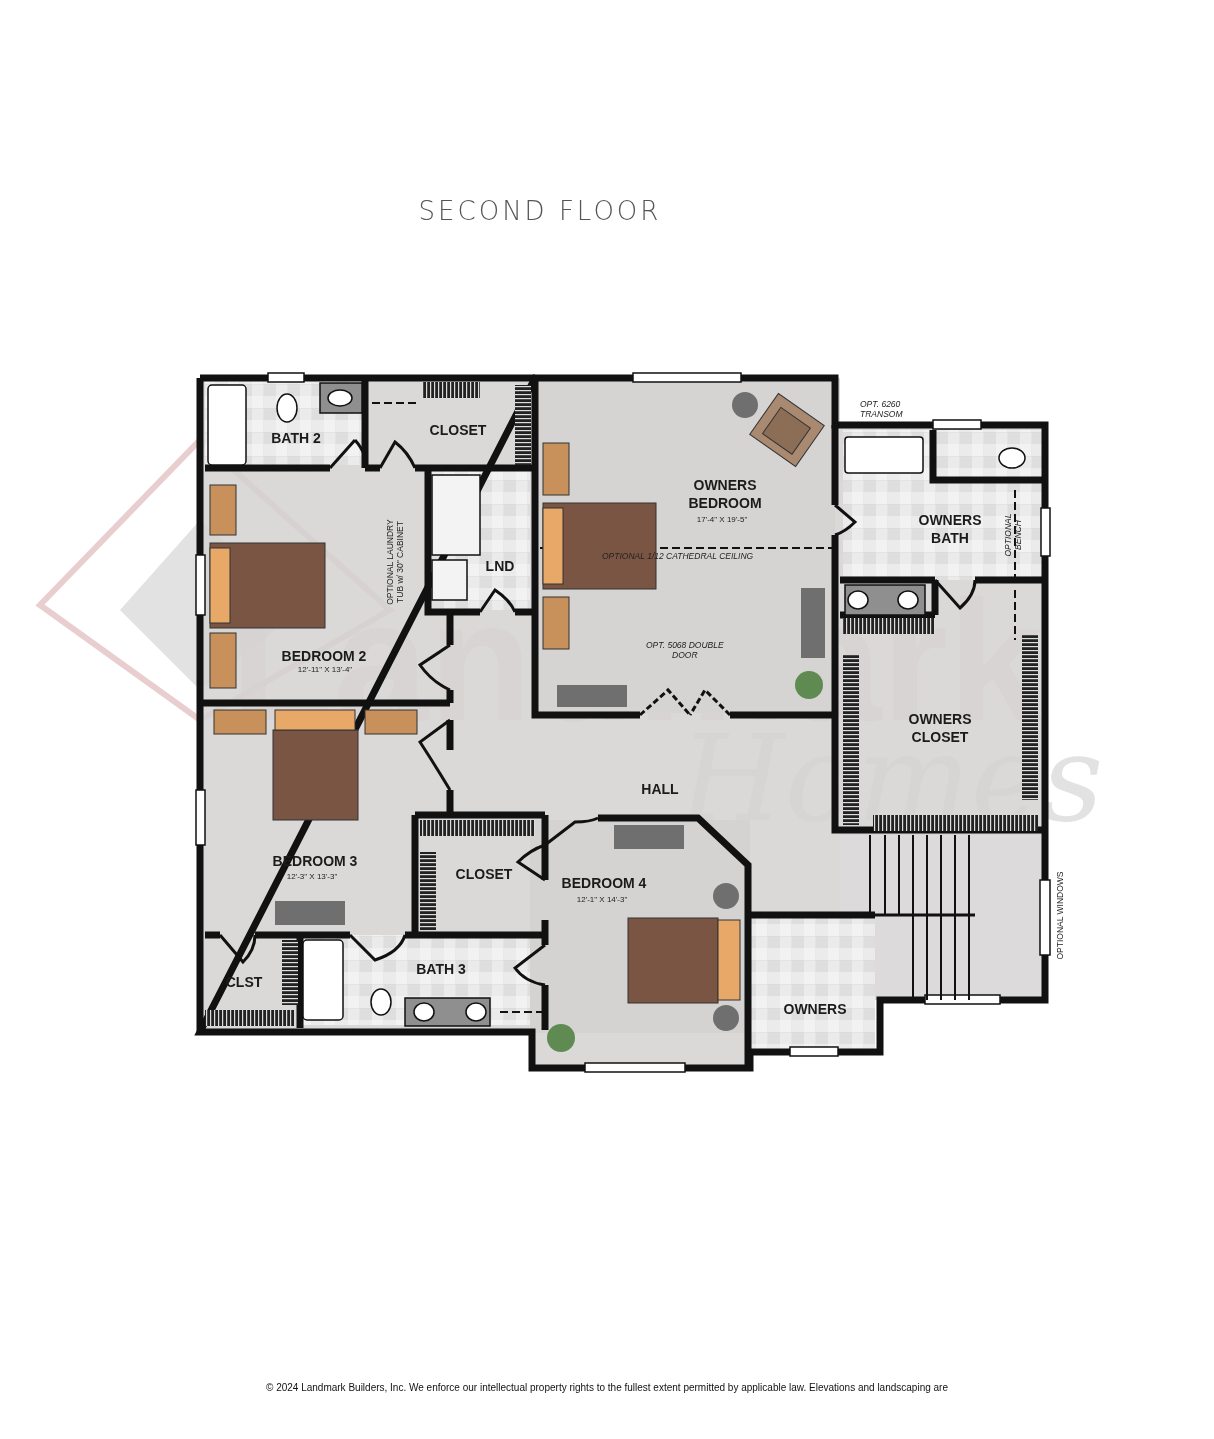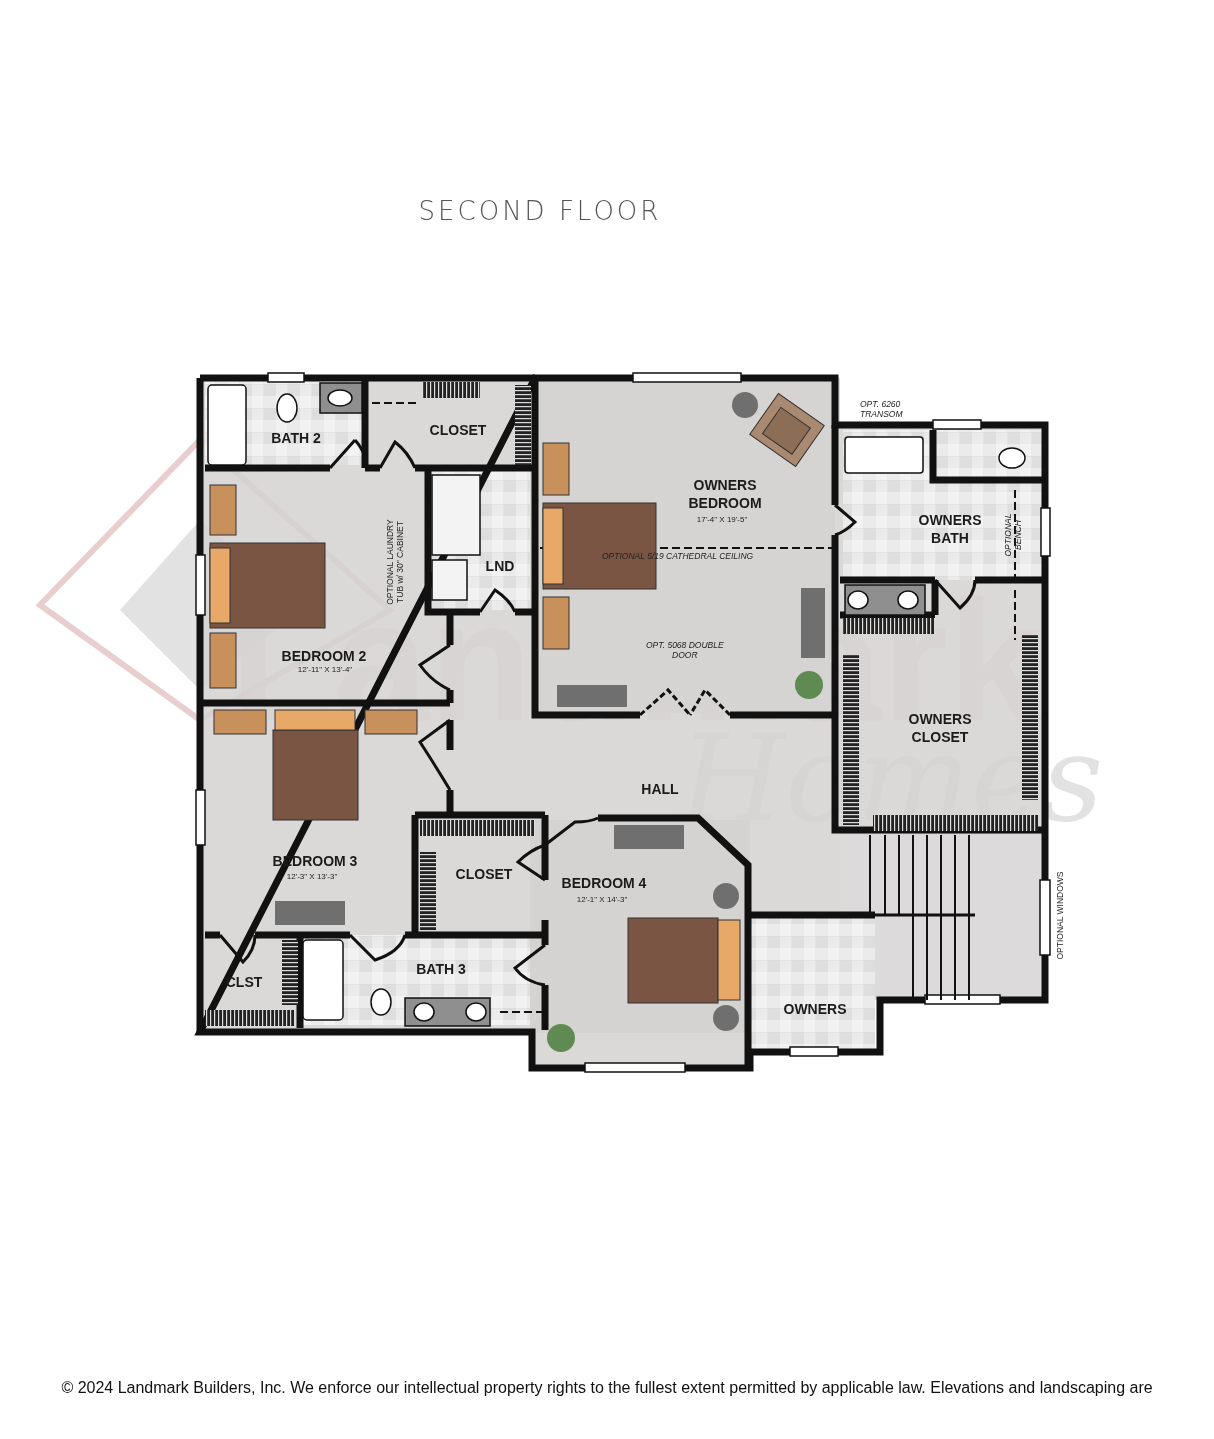--- a/index.html
+++ b/index.html
@@ -3,21 +3,21 @@
 <meta charset="utf-8">
 <style>
   html,body{margin:0;padding:0;background:#ffffff;}
   body{width:1214px;height:1439px;position:relative;overflow:hidden;font-family:"Liberation Sans",sans-serif;}
   .title{position:absolute;left:0;width:1080px;top:196px;text-align:center;font-family:"DejaVu Sans",sans-serif;font-size:26px;letter-spacing:3px;color:#555;font-weight:300;}
   .plan{position:absolute;left:0;top:0;}
   .room-label{position:absolute;font-family:"Liberation Sans",sans-serif;font-weight:bold;font-size:14px;color:#1b1b1b;text-align:center;line-height:17px;white-space:nowrap;transform:translateX(-50%);}
   .dim{position:absolute;font-size:8px;color:#222;white-space:nowrap;transform:translateX(-50%);}
   .note{position:absolute;font-size:8.5px;font-style:italic;color:#222;white-space:nowrap;line-height:10px;text-align:center;}
   .vnote{position:absolute;font-size:8.5px;color:#222;white-space:nowrap;transform-origin:left top;transform:rotate(-90deg);line-height:10px;text-align:center;}
-  .footer{position:absolute;left:0;width:1214px;top:1378px;text-align:center;font-size:16px;line-height:19px;color:#111;}
+  .footer{position:absolute;left:0;width:1214px;top:1378px;text-align:center;font-size:10px;line-height:19px;color:#111;}
 </style>
 </head>
 <body>
 
 <div class="title">SECOND FLOOR</div>
 
 <svg class="plan" width="1214" height="1439" viewBox="0 0 1214 1439" xmlns="http://www.w3.org/2000/svg">
   <defs>
     <pattern id="tile" width="24" height="24" patternUnits="userSpaceOnUse">
       <rect width="24" height="24" fill="#ebebeb"></rect>
@@ -230,21 +230,21 @@
 <div class="dim" style="left:602px;top:895px;">12'-1" X 14'-3"</div>
 
 <div class="room-label" style="left:244px;top:974px;">CLST</div>
 <div class="room-label" style="left:441px;top:961px;">BATH 3</div>
 <div class="room-label" style="left:815px;top:1001px;">OWNERS</div>
 
 <div class="vnote" style="left:385px;top:612px;width:100px;">
   <div>OPTIONAL LAUNDRY</div>
   <div>TUB w/ 30" CABINET</div>
 </div>
-<div class="note" style="left:602px;top:551px;">OPTIONAL 5/19  CATHEDRAL CEILING</div>
+<div class="note" style="left:602px;top:551px;">OPTIONAL 1/12  CATHEDRAL CEILING</div>
 <div class="note" style="left:860px;top:399px;text-align:left;">
   <div>OPT. 6260</div>
   <div>TRANSOM</div>
 </div>
 <div class="vnote" style="left:1003px;top:560px;width:50px;font-style:italic;">
   <div>OPTIONAL</div>
   <div>BENCH</div>
 </div>
 <div class="note" style="left:646px;top:640px;">
   <div>OPT. 5068 DOUBLE</div>

